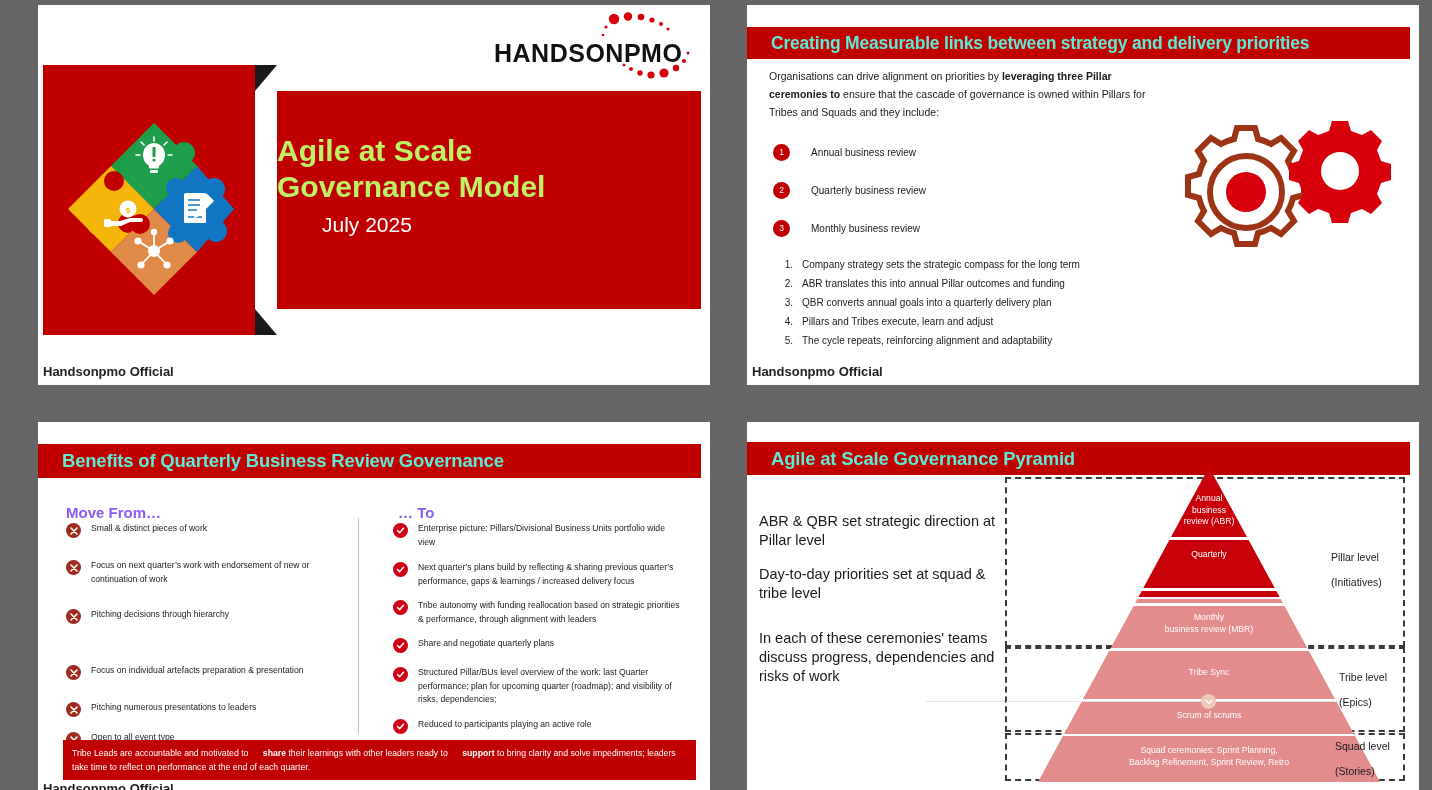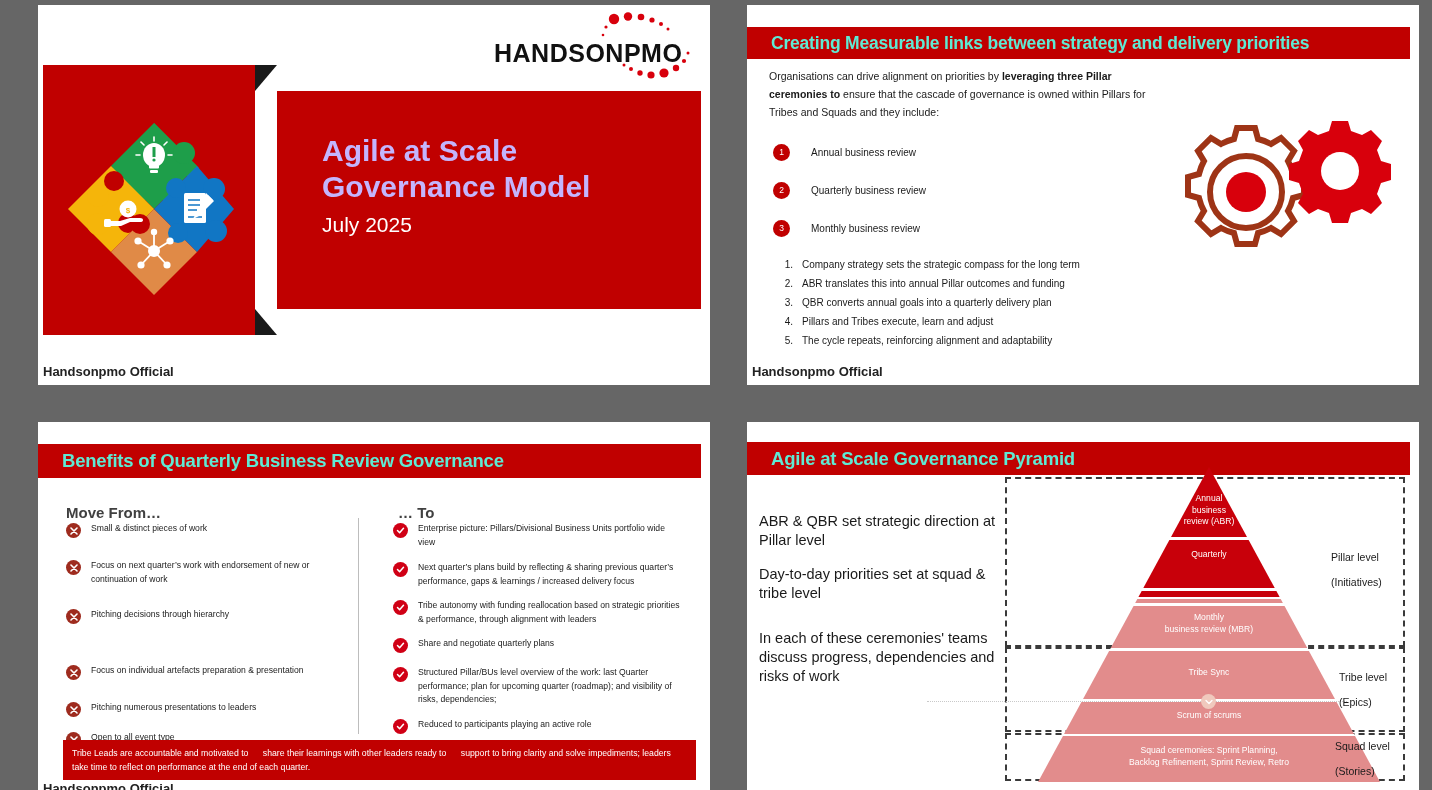--- a/index.html
+++ b/index.html
@@ -54,22 +54,21 @@
   }
   .s1 .fold-bot{
     position:absolute;left:217px;top:304px;width:0;height:0;
     border-left:22px solid #1a1a1a;border-top:26px solid transparent;
   }
   .s1 .banner{
     position:absolute;left:239px;top:86px;right:9px;height:218px;
     background:#C00000;
   }
   .s1 .banner .t1,.s1 .banner .t2{
-    color:#c4b5fd;font-weight:bold;font-size:30px;line-height:36px;
-    margin-left:45px;
+    color:#bef264;font-weight:bold;font-size:30px;line-height:36px;
   }
   .s1 .banner .t1{padding-top:42px;}
   .s1 .banner .sub{
     color:#fff;font-size:21px;margin-left:45px;margin-top:8px;font-weight:normal;
   }
   .s1 .puzzle{position:absolute;left:28px;top:106px;}
   .footer{
     position:absolute;left:5px;bottom:6px;
     font-size:13px;color:#222;font-weight:bold;
   }
@@ -91,21 +90,21 @@
   }
   .numrow span.txt{margin-left:21px;font-size:10px;color:#1a1a1a;}
   .ollist{position:absolute;left:24px;top:250px;width:430px;}
   .olrow{display:flex;font-size:10px;color:#1a1a1a;line-height:19px;}
   .olrow .n{width:22px;text-align:right;margin-right:9px;flex:0 0 auto;}
   .s2 .gears{position:absolute;left:418px;top:108px;}
 
   
   .s3 .titlebar{top:22px;height:34px;font-size:18.5px;}
   .s3 .colhead{
-    position:absolute;font-size:15px;font-weight:bold;color:#404040;
+    position:absolute;font-size:15px;font-weight:bold;color:#8b5cf6;
   }
   .s3 .colhead.left{left:28px;top:82px;}
   .s3 .colhead.right{left:360px;top:82px;}
   .s3 .divider{
     position:absolute;left:320px;top:96px;width:1px;height:216px;background:#bdbdbd;
   }
   .bullets{position:absolute;}
   .bullets.left{left:28px;top:100px;width:278px;}
   .bullets.right{left:355px;top:100px;width:290px;}
   .brow{display:flex;margin-bottom:0;}
@@ -114,21 +113,21 @@
     display:flex;align-items:center;justify-content:center;
   }
   .bico.x{background:#9E2B1E;}
   .bico.c{background:#D00015;}
   .btxt{margin-left:10px;font-size:8.6px;line-height:13.5px;color:#1a1a1a;}
   .s3 .callout{
     position:absolute;left:25px;right:14px;bottom:22px;
     background:#C00000;color:#fff;
     font-size:8.7px;line-height:14px;padding:6px 9px;box-sizing:border-box;
   }
-  .s3 .callout b{font-weight:normal;padding-left:12px;}
+  .s3 .callout b{font-weight:bold;padding-left:12px;}
 
   
   .s4 .titlebar{top:20px;height:33px;font-size:18.5px;}
   .s4 .lead{
     position:absolute;left:12px;top:90px;width:255px;
     font-size:14.5px;line-height:19px;color:#1a1a1a;
   }
   .s4 .lead p{margin:0 0 15px 0;}
   .s4 .lead p.gap{margin-top:26px;}
   .pyr-wrap{position:absolute;left:258px;top:45px;width:408px;height:320px;}

